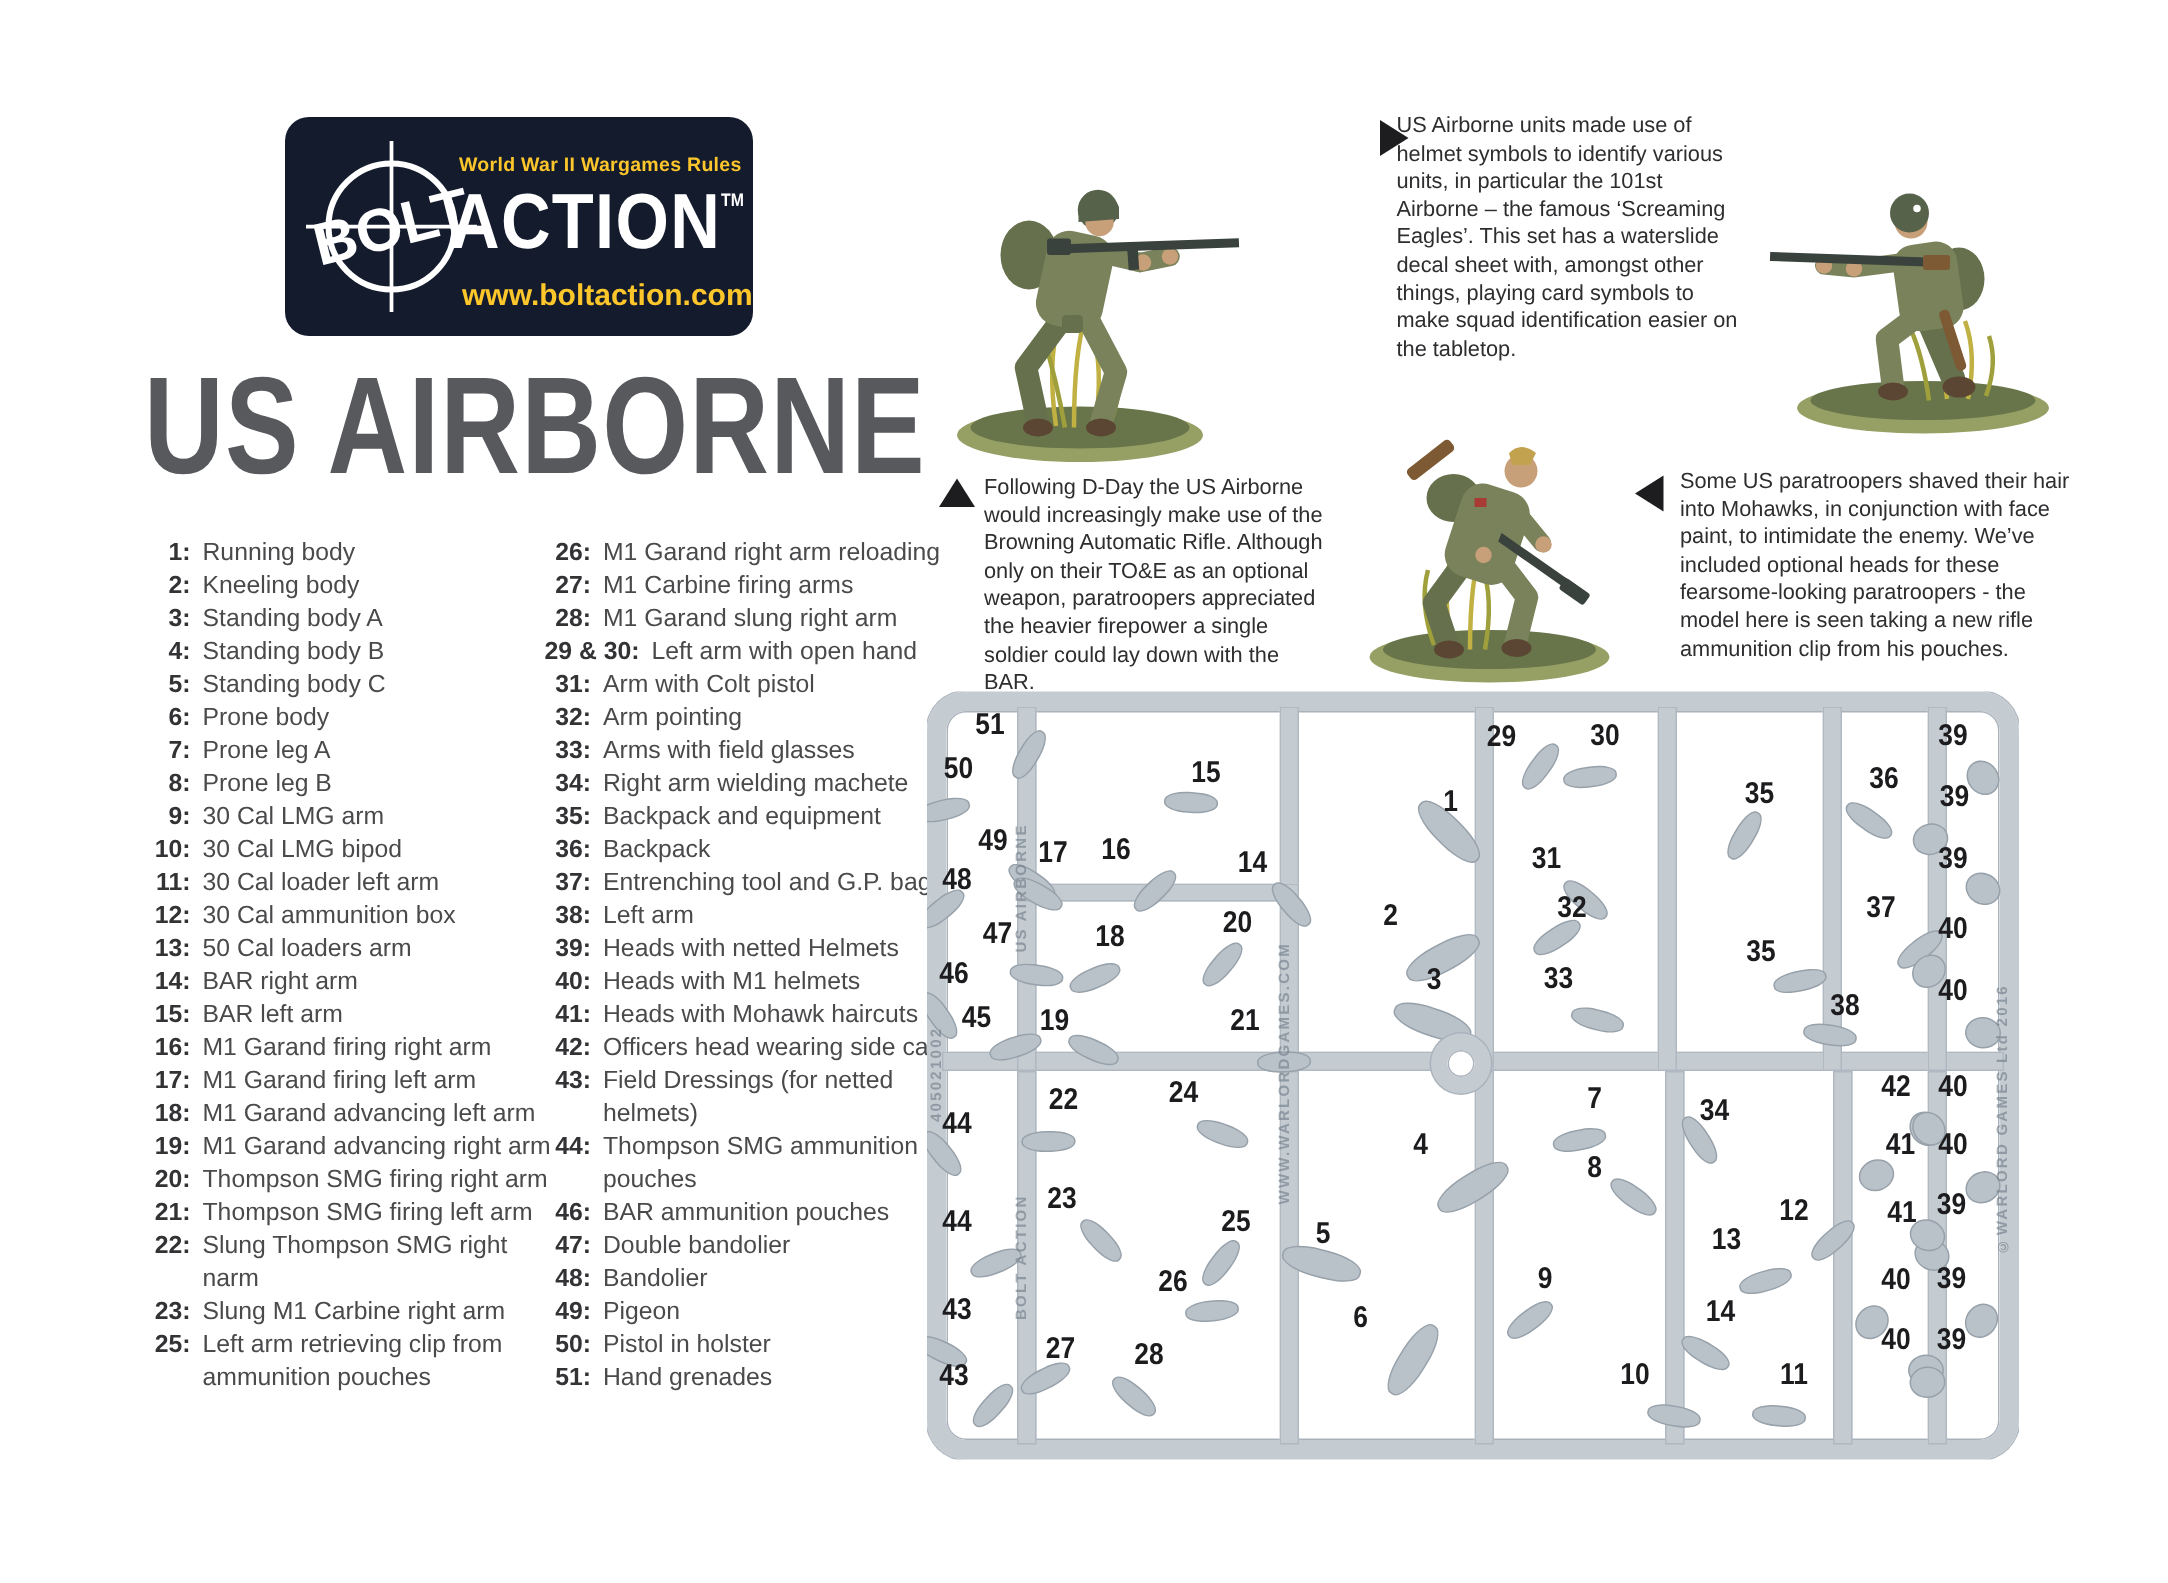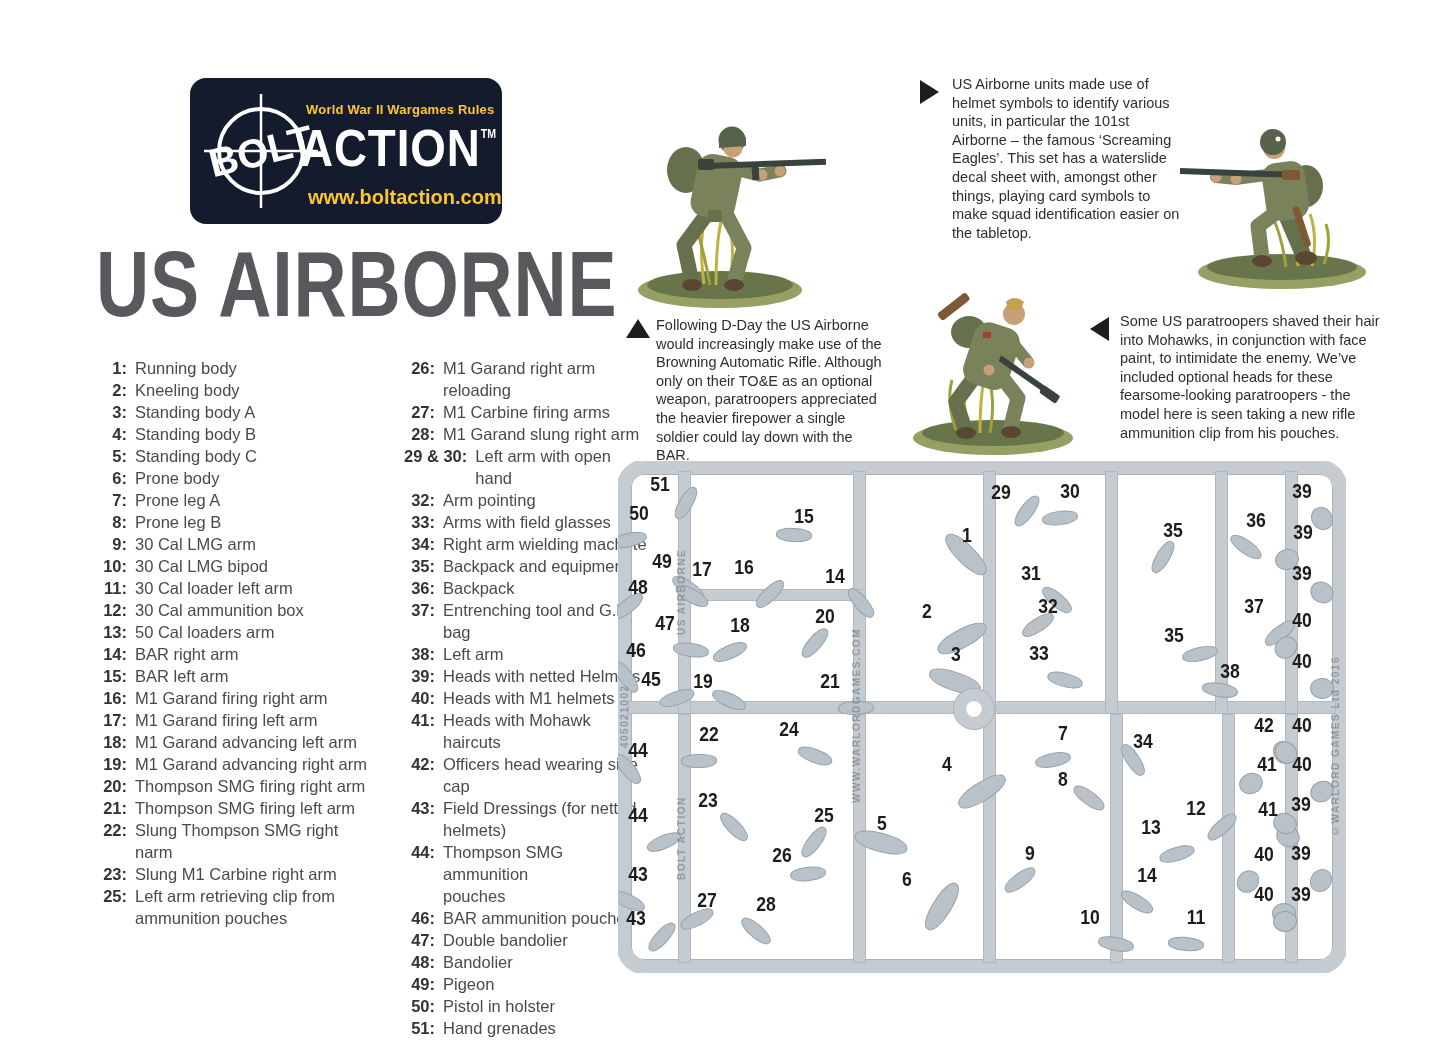--- a/index.html
+++ b/index.html
@@ -18,34 +18,34 @@
   
   .title{position:absolute;left:96px;top:232px;margin:0;font-size:92px;font-weight:800;
         color:var(--title-grey,#57595d);letter-spacing:1px;transform:scaleX(.8);transform-origin:left;
         white-space:nowrap;}
   
   .parts{position:absolute;top:357px;font-size:16.5px;line-height:22px;color:#4a4a4c;}
   .parts-left{left:100px;width:280px;}
   .parts-right{left:363px;width:288px;}
   .pl-item{display:flex;}
   .pl-num{flex:0 0 auto;min-width:27px;text-align:right;margin-right:8px;font-weight:bold;color:#333336;white-space:nowrap;}
-  .parts-right .pl-num{min-width:31px;margin-left:41px;}
+  .parts-right .pl-num{min-width:31px;}
   .pl-label{white-space:pre-line;}
   
   .callout{position:absolute;font-size:14.5px;line-height:18.6px;color:#2e2e30;}
   .callout p{margin:0;}
   .co-arrow{position:absolute;width:0;height:0;}
   .arrow-right{border-top:12px solid transparent;border-bottom:12px solid transparent;
         border-left:19px solid var(--arrow,#1d1d1f);}
   .arrow-up{border-left:12px solid transparent;border-right:12px solid transparent;
         border-bottom:19px solid var(--arrow,#1d1d1f);}
   .arrow-left{border-top:12px solid transparent;border-bottom:12px solid transparent;
         border-right:19px solid var(--arrow,#1d1d1f);}
   .callout-1{left:920px;top:75px;width:262px;}
-  .callout-1 p{margin-left:32px;width:228px;}
+  .callout-1 p{margin-left:11px;width:228px;}
   .callout-1 .co-arrow{left:0;top:5px;}
   .callout-2{left:625px;top:316px;width:262px;}
   .callout-2 p{margin-left:31px;width:226px;}
   .callout-2 .co-arrow{left:1px;top:3px;}
   .callout-3{left:1090px;top:312px;width:300px;}
   .callout-3 p{margin-left:30px;width:262px;}
   .callout-3 .co-arrow{left:0;top:5px;}
   
   .fig{position:absolute;}
   .fig-a{left:612px;top:62px;}
@@ -193,20 +193,24 @@
         <span class="pl-num">27:</span>
         <span class="pl-label">M1 Carbine firing arms</span>
       </div>
       <div class="pl-item">
         <span class="pl-num">28:</span>
         <span class="pl-label">M1 Garand slung right arm</span>
       </div>
       <div class="pl-item">
         <span class="pl-num">29 &amp; 30:</span>
         <span class="pl-label">Left arm with open hand</span>
+      </div>
+      <div class="pl-item">
+        <span class="pl-num">31:</span>
+        <span class="pl-label">Arm with Colt pistol</span>
       </div>
       <div class="pl-item">
         <span class="pl-num">32:</span>
         <span class="pl-label">Arm pointing</span>
       </div>
       <div class="pl-item">
         <span class="pl-num">33:</span>
         <span class="pl-label">Arms with field glasses</span>
       </div>
       <div class="pl-item">

